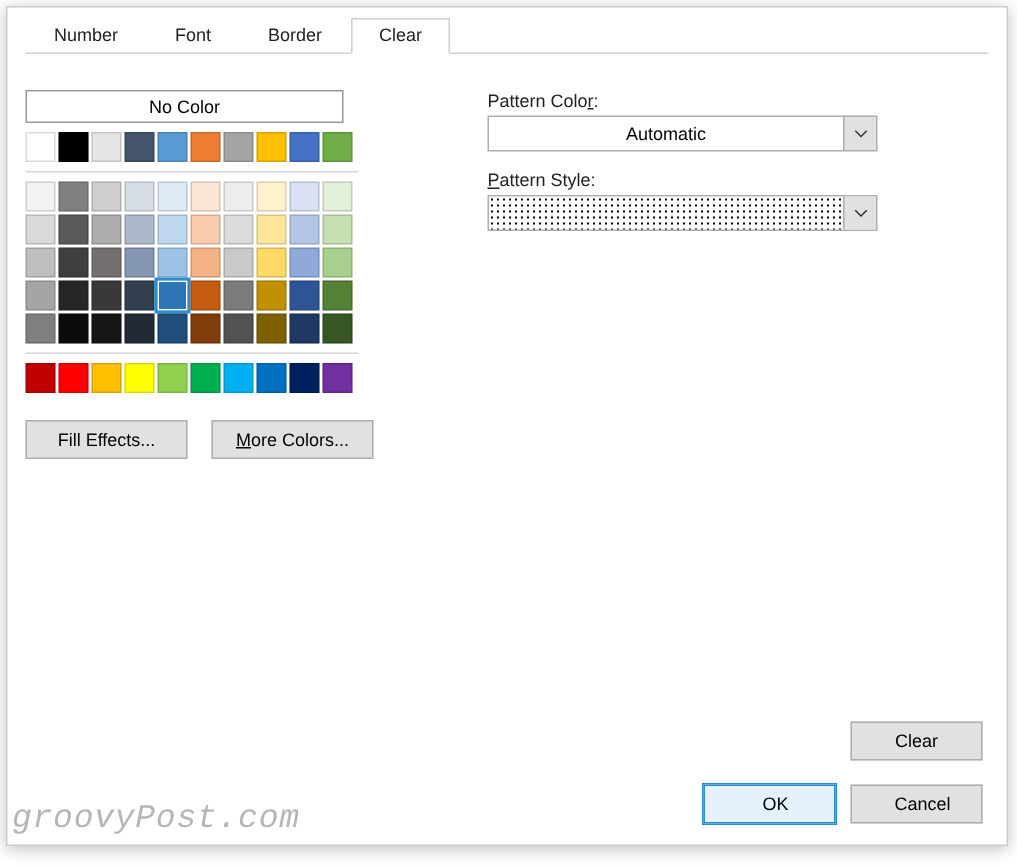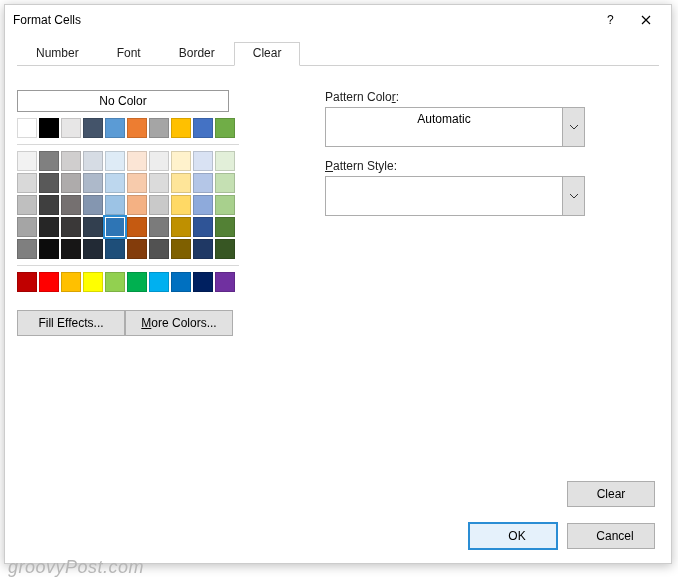--- a/index.html
+++ b/index.html
@@ -15,54 +15,41 @@
   .cols { display: flex; gap: 48px; }
   .left { width: 260px; }
   .right { flex: 1; }
   .label { font-size: 12px; color: #222; margin-bottom: 3px; }
   .label u { text-decoration: underline; }
   .nocolor { width: 212px; height: 22px; border: 1px solid #999; text-align: center; font-size: 12px; line-height: 20px; background: #fff; margin-bottom: 6px; margin-left: 0; }
   .swatchgrid { display: flex; flex-wrap: wrap; width: 222px; gap: 2px; }
   .swatch { width: 20px; height: 20px; border: 1px solid rgba(0,0,0,.15); cursor: pointer; }
   .swatch.selected { outline: 2px solid #2a8dd4; outline-offset: 0; border: 1px solid #fff; }
   .swatchsep { width: 100%; height: 0; border-top: 1px solid #d8d8d8; margin: 4px 0 4px 0; }
-  .btnrow { display: flex; gap: 0; margin-top: 18px; }
+  .btnrow { display: flex; gap: 16px; margin-top: 18px; }
   .pushbtn { height: 26px; padding: 0 12px; font-size: 12px; background: #e1e1e1; border: 1px solid #adadad; cursor: default; min-width: 108px; text-align: center;}
-  .combo { display: flex; height: 40px; border: 1px solid #adadad; background: #fff; margin-bottom: 12px; width: 260px;}
+  .combo { display: flex; height: 24px; border: 1px solid #adadad; background: #fff; margin-bottom: 12px; width: 260px;}
   .combo .val { flex: 1; text-align: center; font-size: 12px; line-height: 22px; }
   .combo .arrow { width: 22px; display:flex; align-items:center; justify-content:center; background:#e1e1e1; border-left:1px solid #adadad; }
   .combo.pattern .val { background-size: 4px 4px; background-image: radial-gradient(#000 0.6px, transparent 0.6px); }
   .group { margin-top: 16px; border: 1px solid #d0d0d0; padding: 12px 10px 10px 10px; position: relative; }
   .group .legend { position: absolute; top: -8px; left: 8px; background: #fff; padding: 0 4px; font-size: 12px; color: #222; }
   .sample { height: 62px; background-color: #2a6fb0; background-image: radial-gradient(#0a2a50 0.6px, transparent 0.6px); background-size: 4px 4px; }
   .footer { position: absolute; right: 16px; bottom: 14px; display: flex; gap: 10px; }
   .footer .pushbtn { min-width: 88px; padding-left: 20px; }
   .footer .pushbtn.primary { border: 1px solid #2a8dd4; outline: 1px solid #2a8dd4; background: #e5f1fb; }
   .clearrow { position: absolute; right: 16px; bottom: 56px; }
   .clearrow .pushbtn { min-width: 88px; }
-  .watermark { position: absolute; left: 8px; bottom: 0; font-family: Liberation Sans, sans-serif; font-style: italic; font-size: 18px; color: #b6b6b6; letter-spacing: .5px; }
+  .watermark { position: absolute; left: 8px; bottom: 20px; font-family: Liberation Mono, monospace; font-style: italic; font-size: 22px; color: #b6b6b6; letter-spacing: .5px; }
   svg { display: block; }
 </style>
 </head>
 <body>
 
 <div class="dialog">
-  <div class="titlebar">
-    <div class="title">Format Cells</div>
-    <div class="btn">
-      <svg width="10" height="14" viewBox="0 0 10 14">
-          <text x="0" y="11" font-size="12" font-family="Segoe UI">?</text>
-        </svg>
-    </div>
-    <div class="btn close">
-      <svg width="10" height="10" viewBox="0 0 10 10">
-          <path d="M1 1 L9 9 M9 1 L1 9" stroke="currentColor" stroke-width="1.2"></path>
-        </svg>
-    </div>
-  </div>
 
   <div class="content">
     <div class="tabs">
       <div class="tab">Number</div>
       <div class="tab">Font</div>
       <div class="tab">Border</div>
       <div class="tab active">Clear</div>
     </div>
 
     <div class="cols">

